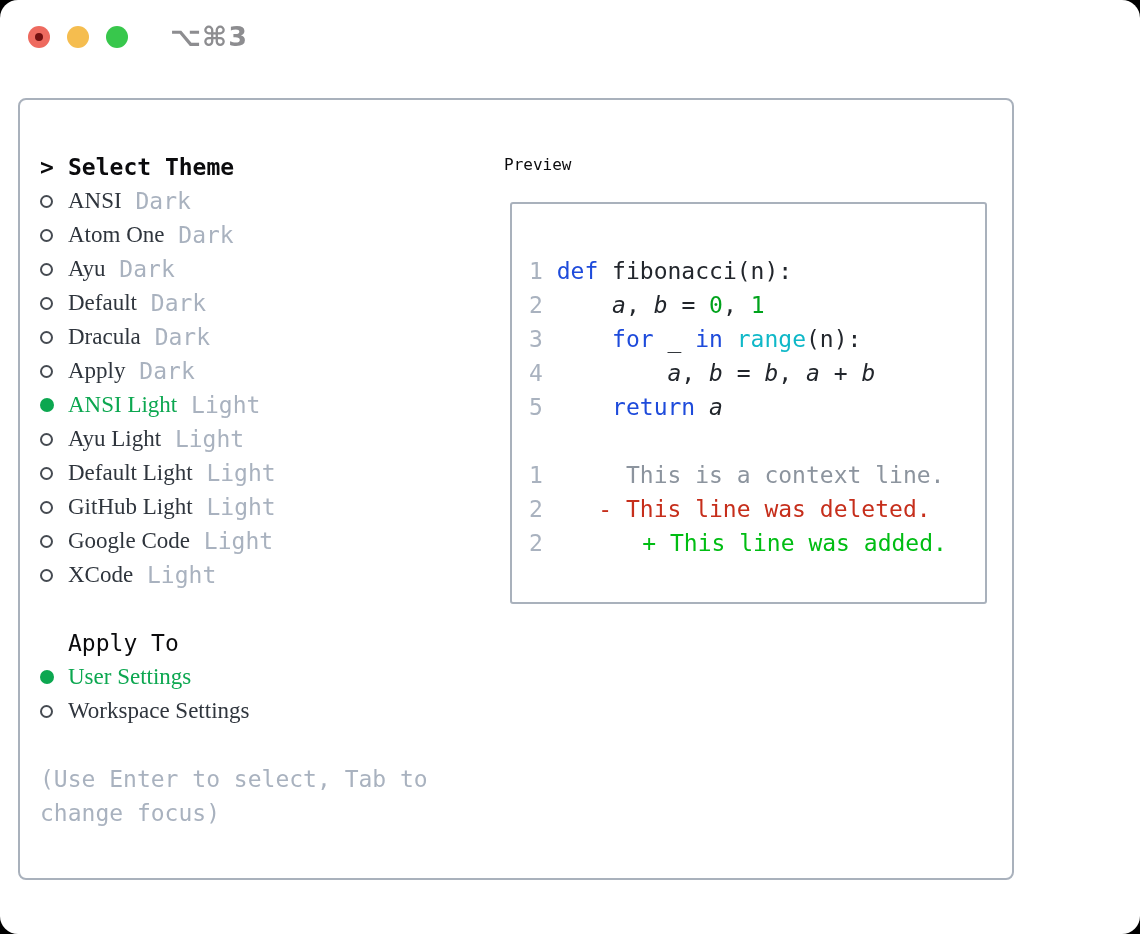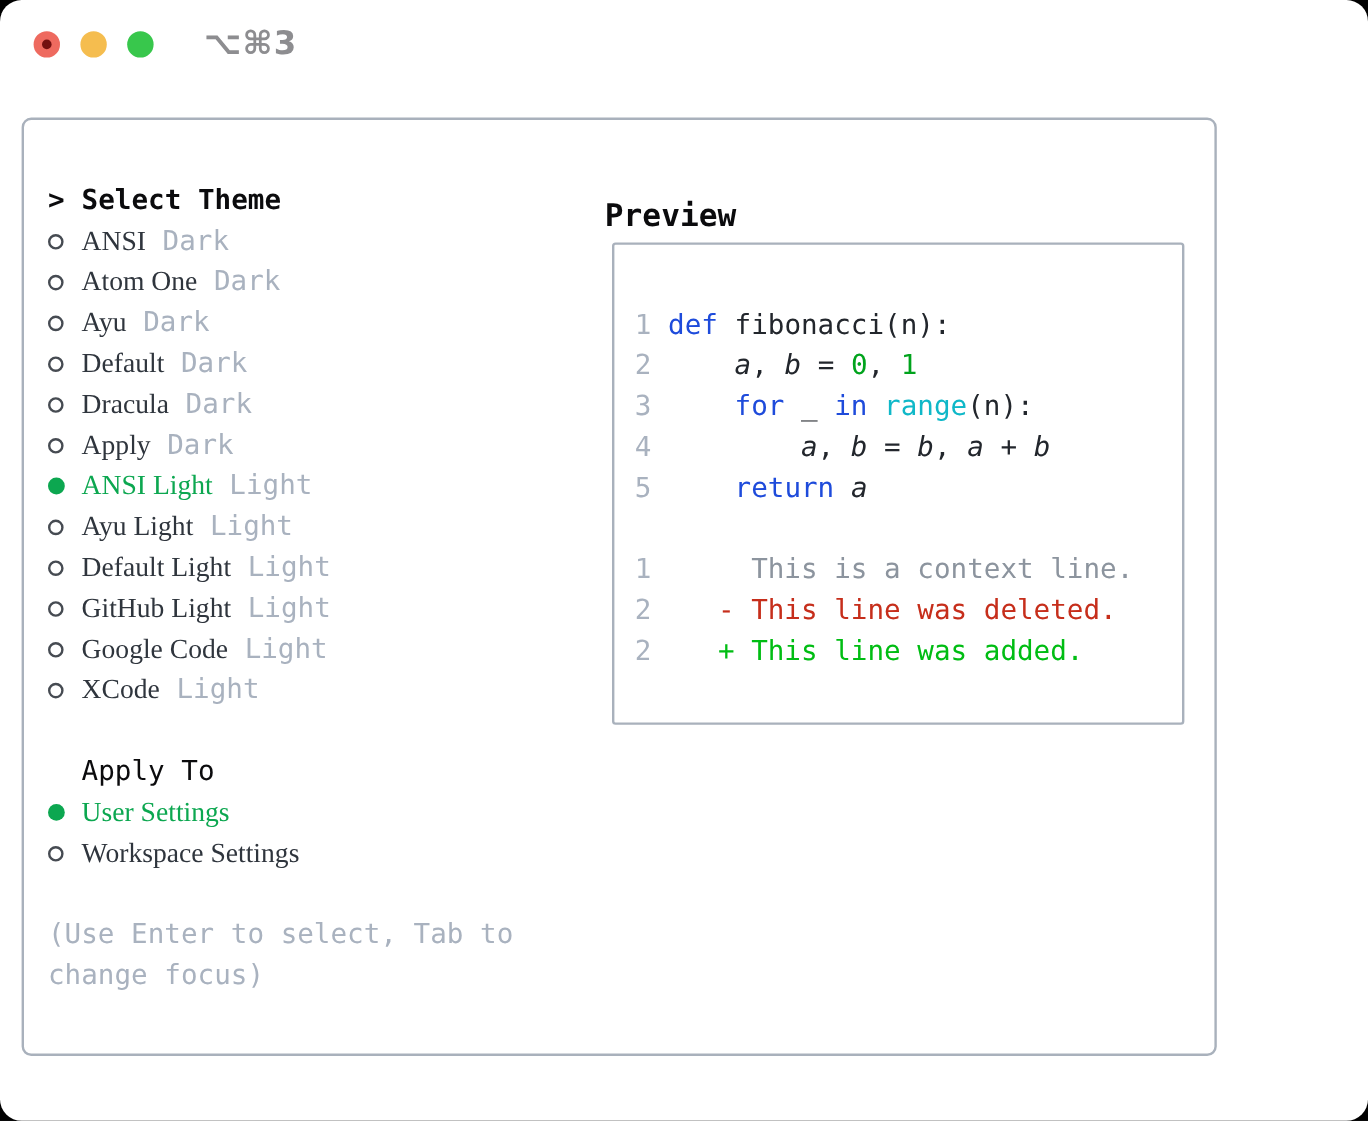--- a/index.html
+++ b/index.html
@@ -36,41 +36,41 @@
   .bold-title{font-weight:700;color:var(--heading_black);}
   .prefix{font-weight:700;color:var(--heading_black);}
   .section-title{color:var(--heading_black);}
   .name{color:var(--text_dark);font-family:Liberation Serif, serif;}
   .sel .name{color:var(--accent_green);}
   .tag{color:var(--muted_gray);margin-left:1ch;}
   .blank{height:34px;}
   .hint-line{height:34px;line-height:34px;color:var(--muted_gray);white-space:pre;}
   
   .preview-title{
-    position:absolute;left:484px;top:63px;height:34px;line-height:34px;
-    font-size:26px;font-weight:700;color:var(--heading_black);
+    position:absolute;left:484px;top:48px;height:34px;line-height:34px;
+    font-size:16px;font-weight:400;color:var(--heading_black);
   }
   .preview-box{
     position:absolute;left:490px;top:102px;width:473px;height:398px;
     border:2px solid var(--border_gray);border-radius:3px;
   }
   .code{
     position:absolute;left:17px;top:50px;right:0;
     font-size:23px;line-height:34px;white-space:pre;
   }
   .code-row{height:34px;}
   .ln{color:var(--muted_gray);}
   .tok-fg{color:var(--code_fg);text-align:center;}
   .tok-kw{color:var(--keyword_blue);}
   .tok-fn{color:var(--function_cyan);}
   .tok-num{color:var(--number_green);}
   .tok-var{color:var(--code_fg);font-style:italic;}
   .tok-ctx{color:var(--context_gray);}
   .tok-del{color:var(--deleted_red);margin-top:22px;}
-  .tok-add{color:var(--added_green);}
+  .tok-add{color:var(--added_green);margin-left:44px;}
 </style>
 </head>
 <body>
 
 <div class="window">
 
   <div class="traffic">
     <span class="light light-red"></span>
     <span class="light light-yellow"></span>
     <span class="light light-green"></span>

